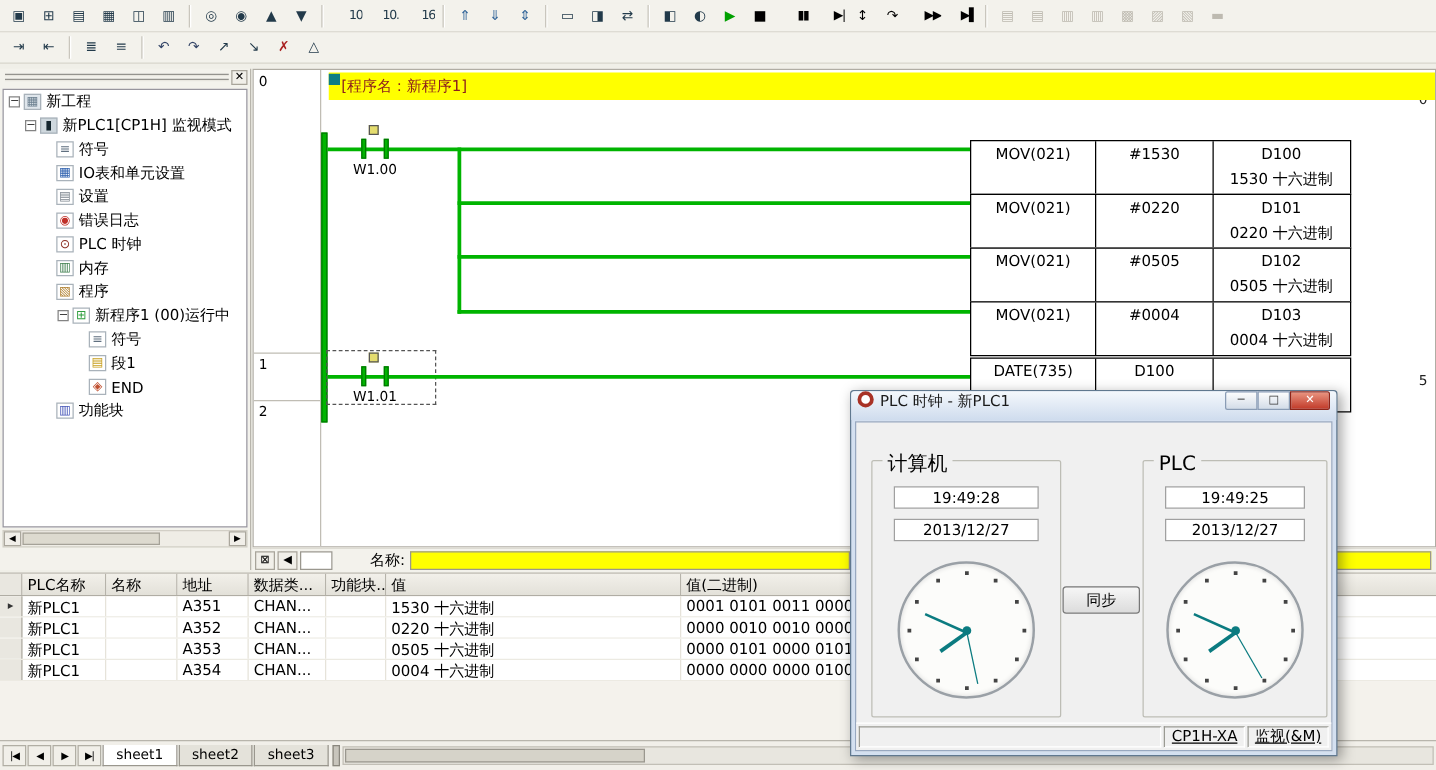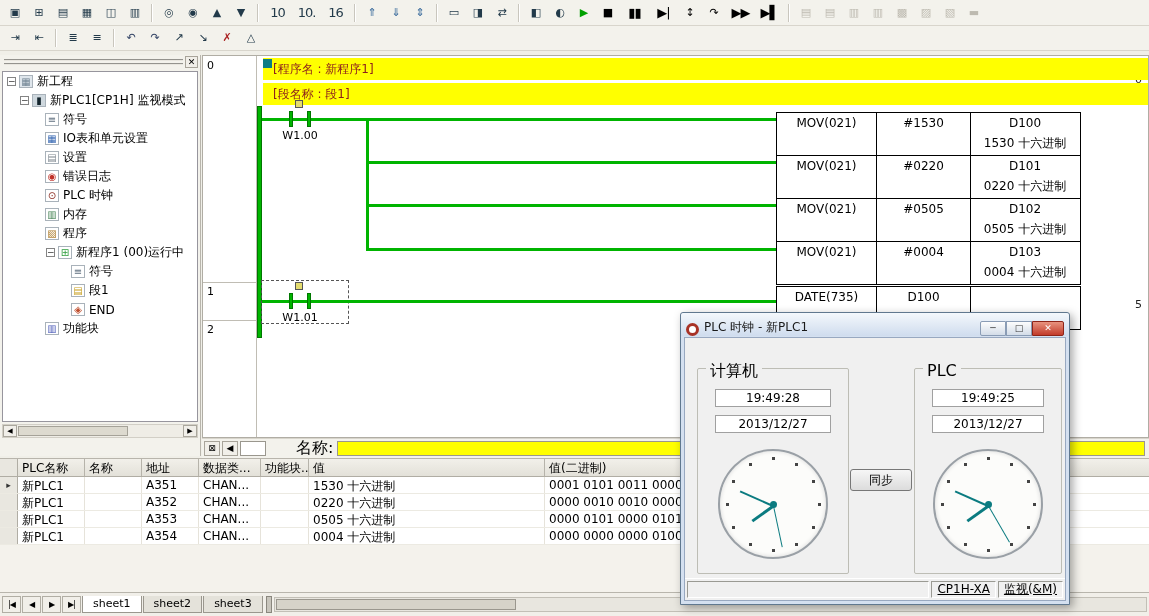--- a/index.html
+++ b/index.html
@@ -5,21 +5,21 @@
 *{margin:0;padding:0;box-sizing:border-box;}
 html,body{width:1149px;height:616px;overflow:hidden;}
 body{font-family:"DejaVu Sans","Liberation Sans",sans-serif;font-size:12px;background:#f0efe8;color:#000;}
 .app{position:relative;width:1149px;height:616px;background:#f0efe8;overflow:hidden;}
 
 
 .toolbar{display:flex;align-items:center;height:26px;padding:1px 3px;background:#f3f2ec;border-bottom:1px solid #d8d5cc;}
 #tb2{height:25px;}
 .tbtn{width:22px;height:20px;margin:0 1px;border:1px solid transparent;background:transparent;font-size:11px;line-height:18px;text-align:center;color:#223a4a;cursor:pointer;padding:0;font-family:inherit;white-space:nowrap;overflow:hidden;}
 .tbtn.disabled{color:#bdbab0;}
-.tbtn.wide{width:27px;font-size:13px;letter-spacing:-1px;}
+.tbtn.wide{width:27px;font-size:10px;letter-spacing:-1px;text-align:right;}
 .tb-sep{width:2px;height:18px;margin:0 4px;border-left:1px solid #c9c6bd;border-right:1px solid #ffffff;display:inline-block;}
 
 
 .leftpanel{position:absolute;left:0;top:55px;width:201px;height:401px;background:#f3f2ec;border-right:1px solid #b8b5ac;}
 .tree-head{height:14px;display:flex;align-items:center;padding:0 2px;}
 .grip{flex:1;height:6px;border-top:2px groove #e8e6df;border-bottom:2px groove #e8e6df;margin:0 2px;}
 .tree-close{width:13px;height:12px;font-size:9px;line-height:10px;text-align:center;border:1px solid #a8a49a;background:#f1efe9;cursor:pointer;padding:0;font-family:inherit;}
 .treebox{position:absolute;left:2px;top:16px;right:2px;bottom:34px;background:#fff;border:1px solid #97959d;overflow:hidden;}
 .tree-row{height:19px;display:flex;align-items:center;white-space:nowrap;cursor:default;}
 .expander{width:9px;height:9px;border:1px solid #848484;background:#fff;font-size:9px;line-height:7px;text-align:center;margin-right:3px;color:#333;flex:0 0 9px;}
@@ -51,21 +51,21 @@
 .ins-ops{flex:1;position:relative;font-size:12px;}
 .op1{position:absolute;left:0;top:3px;width:93px;text-align:center;}
 .op2{position:absolute;left:93px;top:3px;right:0;text-align:center;}
 .opv{position:absolute;left:93px;bottom:3px;right:0;text-align:center;}
 .opdiv{position:absolute;left:93px;top:0;bottom:0;width:1px;background:#000;}
 
 
 .namebar{position:absolute;left:202px;top:438px;width:947px;height:20px;background:#f3f2ec;border-top:1px solid #d8d5cc;display:flex;align-items:center;padding:0 2px;}
 .nbtn{width:16px;height:15px;font-size:9px;line-height:13px;text-align:center;background:#f1efe9;border:1px solid #a8a49a;margin-right:2px;cursor:pointer;padding:0;font-family:inherit;}
 .nb-box{width:26px;height:15px;background:#fff;border:1px solid #9a978e;margin-right:28px;}
-.nb-label{margin:0 2px;font-size:16px;white-space:nowrap;text-align:right;}
+.nb-label{margin:0 2px;font-size:12px;white-space:nowrap;text-align:right;}
 .nb-input{height:15px;background:#ffff00;border:1px solid #9a978e;margin:0 2px;}
 
 
 .watch{position:absolute;left:0;top:458px;width:1149px;height:134px;background:#f4f2ec;border-top:1px solid #b8b5ac;overflow:hidden;}
 .whead{display:flex;height:18px;background:#e9e7e0;border-bottom:1px solid #b0ada4;}
 .wcol{border-right:1px solid #b6b3aa;padding:1px 4px;font-size:12px;white-space:nowrap;overflow:hidden;background:linear-gradient(#f2f0ea,#e3e1d9);}
 .wsel-h{width:18px;border-right:1px solid #b0ada4;background:#e9e7e0;}
 .wrow{display:flex;height:17px;background:#fff;border-bottom:1px solid #eceae2;}
 .wsel{width:18px;border-right:1px solid #b0ada4;background:#e9e7e0;font-size:9px;line-height:16px;text-align:center;color:#333;}
 .wcell{border-right:1px solid #e6e3da;padding:1px 4px;font-size:12px;white-space:nowrap;overflow:hidden;}
@@ -75,21 +75,21 @@
 .sheetbar{position:absolute;left:0;top:592px;width:1149px;height:24px;background:#f1efe9;border-top:1px solid #b8b5ac;display:flex;align-items:center;padding:1px 2px;}
 .snav{width:19px;height:17px;font-size:8px;line-height:15px;text-align:center;background:#f1efe9;border:1px solid #b1aea4;margin-right:1px;cursor:pointer;padding:0;font-family:inherit;white-space:nowrap;letter-spacing:-1px;}
 .stab{height:17px;padding:0 10px;font-size:11px;line-height:16px;background:#e4e2da;border:1px solid #9a978e;border-top:none;margin-right:1px;cursor:pointer;}
 .stab.active{background:#fff;}
 .ssplit{width:6px;height:17px;background:#c8c5bc;border:1px solid #8a877e;margin:0 2px;cursor:col-resize;}
 .strack{flex:1;height:15px;background:#e8e6df;border:1px solid #c2bfb6;position:relative;}
 .sthumb{position:absolute;left:1px;top:1px;width:240px;height:11px;background:#d6d3c9;border:1px solid #9a978e;}
 
 
 .dialog{position:absolute;left:680px;top:312px;width:390px;height:293px;background:#d4e0f0;border:1px solid #60788f;border-radius:3px 3px 0 0;box-shadow:3px 3px 10px rgba(0,0,0,.35);z-index:10;}
-.dtitle{height:23px;display:flex;align-items:flex-end;padding:0 5px;background:linear-gradient(#f4f8fc,#cfdcee);border-radius:3px 3px 0 0;}
+.dtitle{height:23px;display:flex;align-items:flex-start;padding:0 5px;background:linear-gradient(#f4f8fc,#cfdcee);border-radius:3px 3px 0 0;}
 .dicon{width:13px;height:13px;border-radius:50%;background:#fff;border:3px solid #a83226;margin-right:5px;flex:0 0 13px;}
 .dtext{flex:1;font-size:12px;color:#1a1a1a;white-space:nowrap;overflow:hidden;}
 .wbtn{width:26px;height:15px;font-size:9px;line-height:13px;text-align:center;background:linear-gradient(#fdfdfd,#d3dce8);border:1px solid #8a9cb5;color:#333;cursor:pointer;padding:0;font-family:inherit;}
 .wbtn.min{border-radius:2px 0 0 2px;}
 .wbtn.close{width:32px;background:linear-gradient(#e8937f,#c23b2a);color:#fff;border-color:#8e2418;border-radius:0 2px 2px 0;font-weight:bold;}
 .dinner{position:absolute;left:3px;right:3px;top:24px;bottom:3px;border:1px solid #98a8c0;background:#f0f0f0;}
 .dmenu{height:20px;display:flex;align-items:center;background:#f6f6f6;border-bottom:1px solid #dcdcdc;padding-left:2px;}
 .dmenu-item{padding:2px 8px;font-size:12px;cursor:pointer;}
 .dbody{position:absolute;left:0;right:0;top:20px;bottom:22px;}
 .grp{position:absolute;top:10px;height:206px;border:1px solid #bdbdb5;border-radius:2px;}
@@ -317,21 +317,20 @@
     <div class="mline" style="top:226px"></div>
     <div class="mline" style="top:264px"></div>
 
     <div class="rnum" style="top:3px">0</div>
     <div class="raddr" style="top:17px">0</div>
     <div class="rnum" style="top:229px">1</div>
     <div class="raddr" style="top:242px">5</div>
     <div class="rnum" style="top:267px">2</div>
 
     <div class="banner" style="top:2px">[程序名 : 新程序1]</div>
-    <div class="banner" style="top:27px">[段名称 : 段1]</div>
     <div class="cursorbox"></div>
 
     <div class="rail"></div>
 
     <div class="wire" style="left:59px;top:62px;width:514px"></div>
     <div class="vwire" style="left:163px;top:62px;height:133px"></div>
     <div class="wire" style="left:163px;top:105px;width:410px"></div>
     <div class="wire" style="left:163px;top:148px;width:410px"></div>
     <div class="wire" style="left:163px;top:192px;width:410px"></div>
 

